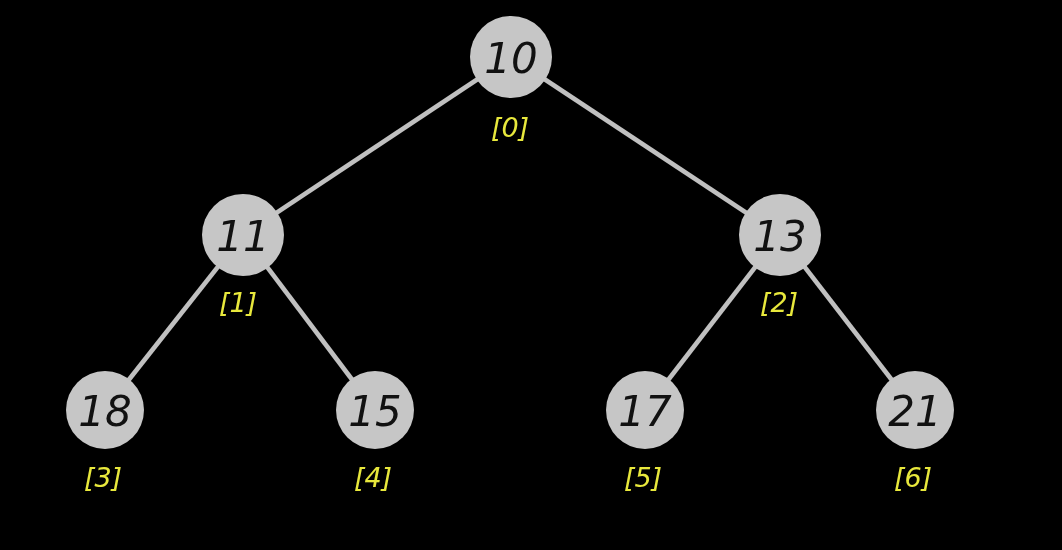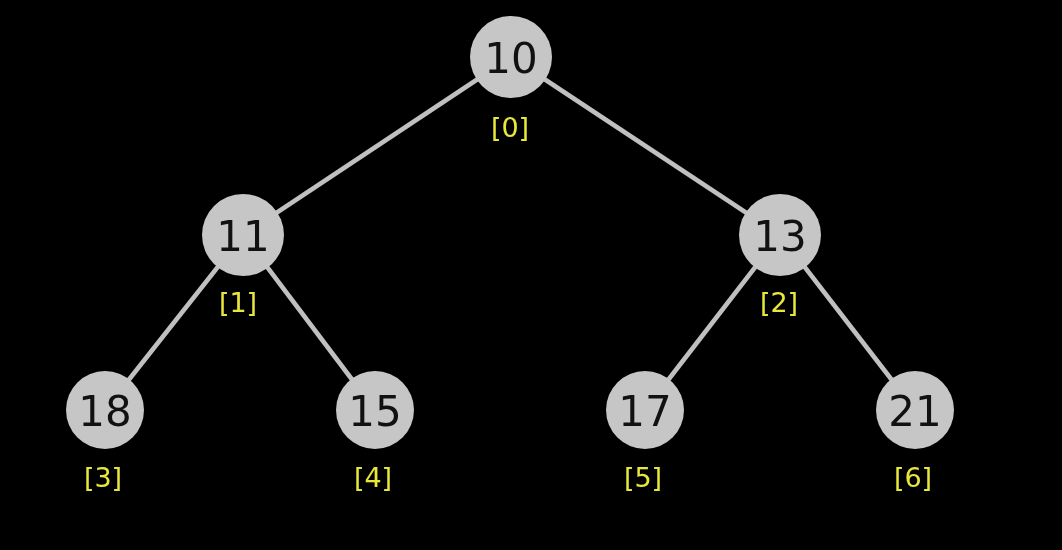--- a/index.html
+++ b/index.html
@@ -12,20 +12,21 @@
     width: 1062px;
     height: 550px;
     overflow: hidden;
     font-family: "DejaVu Sans", sans-serif;
   }
   #tree-canvas {
     position: relative;
     width: 1062px;
     height: 550px;
     background: #000000;
+    font-style: italic;
   }
   #tree-svg {
     position: absolute;
     top: 0;
     left: 0;
     width: 1062px;
     height: 550px;
   }
   .tree-edge {
     stroke: #c0c0c0;

